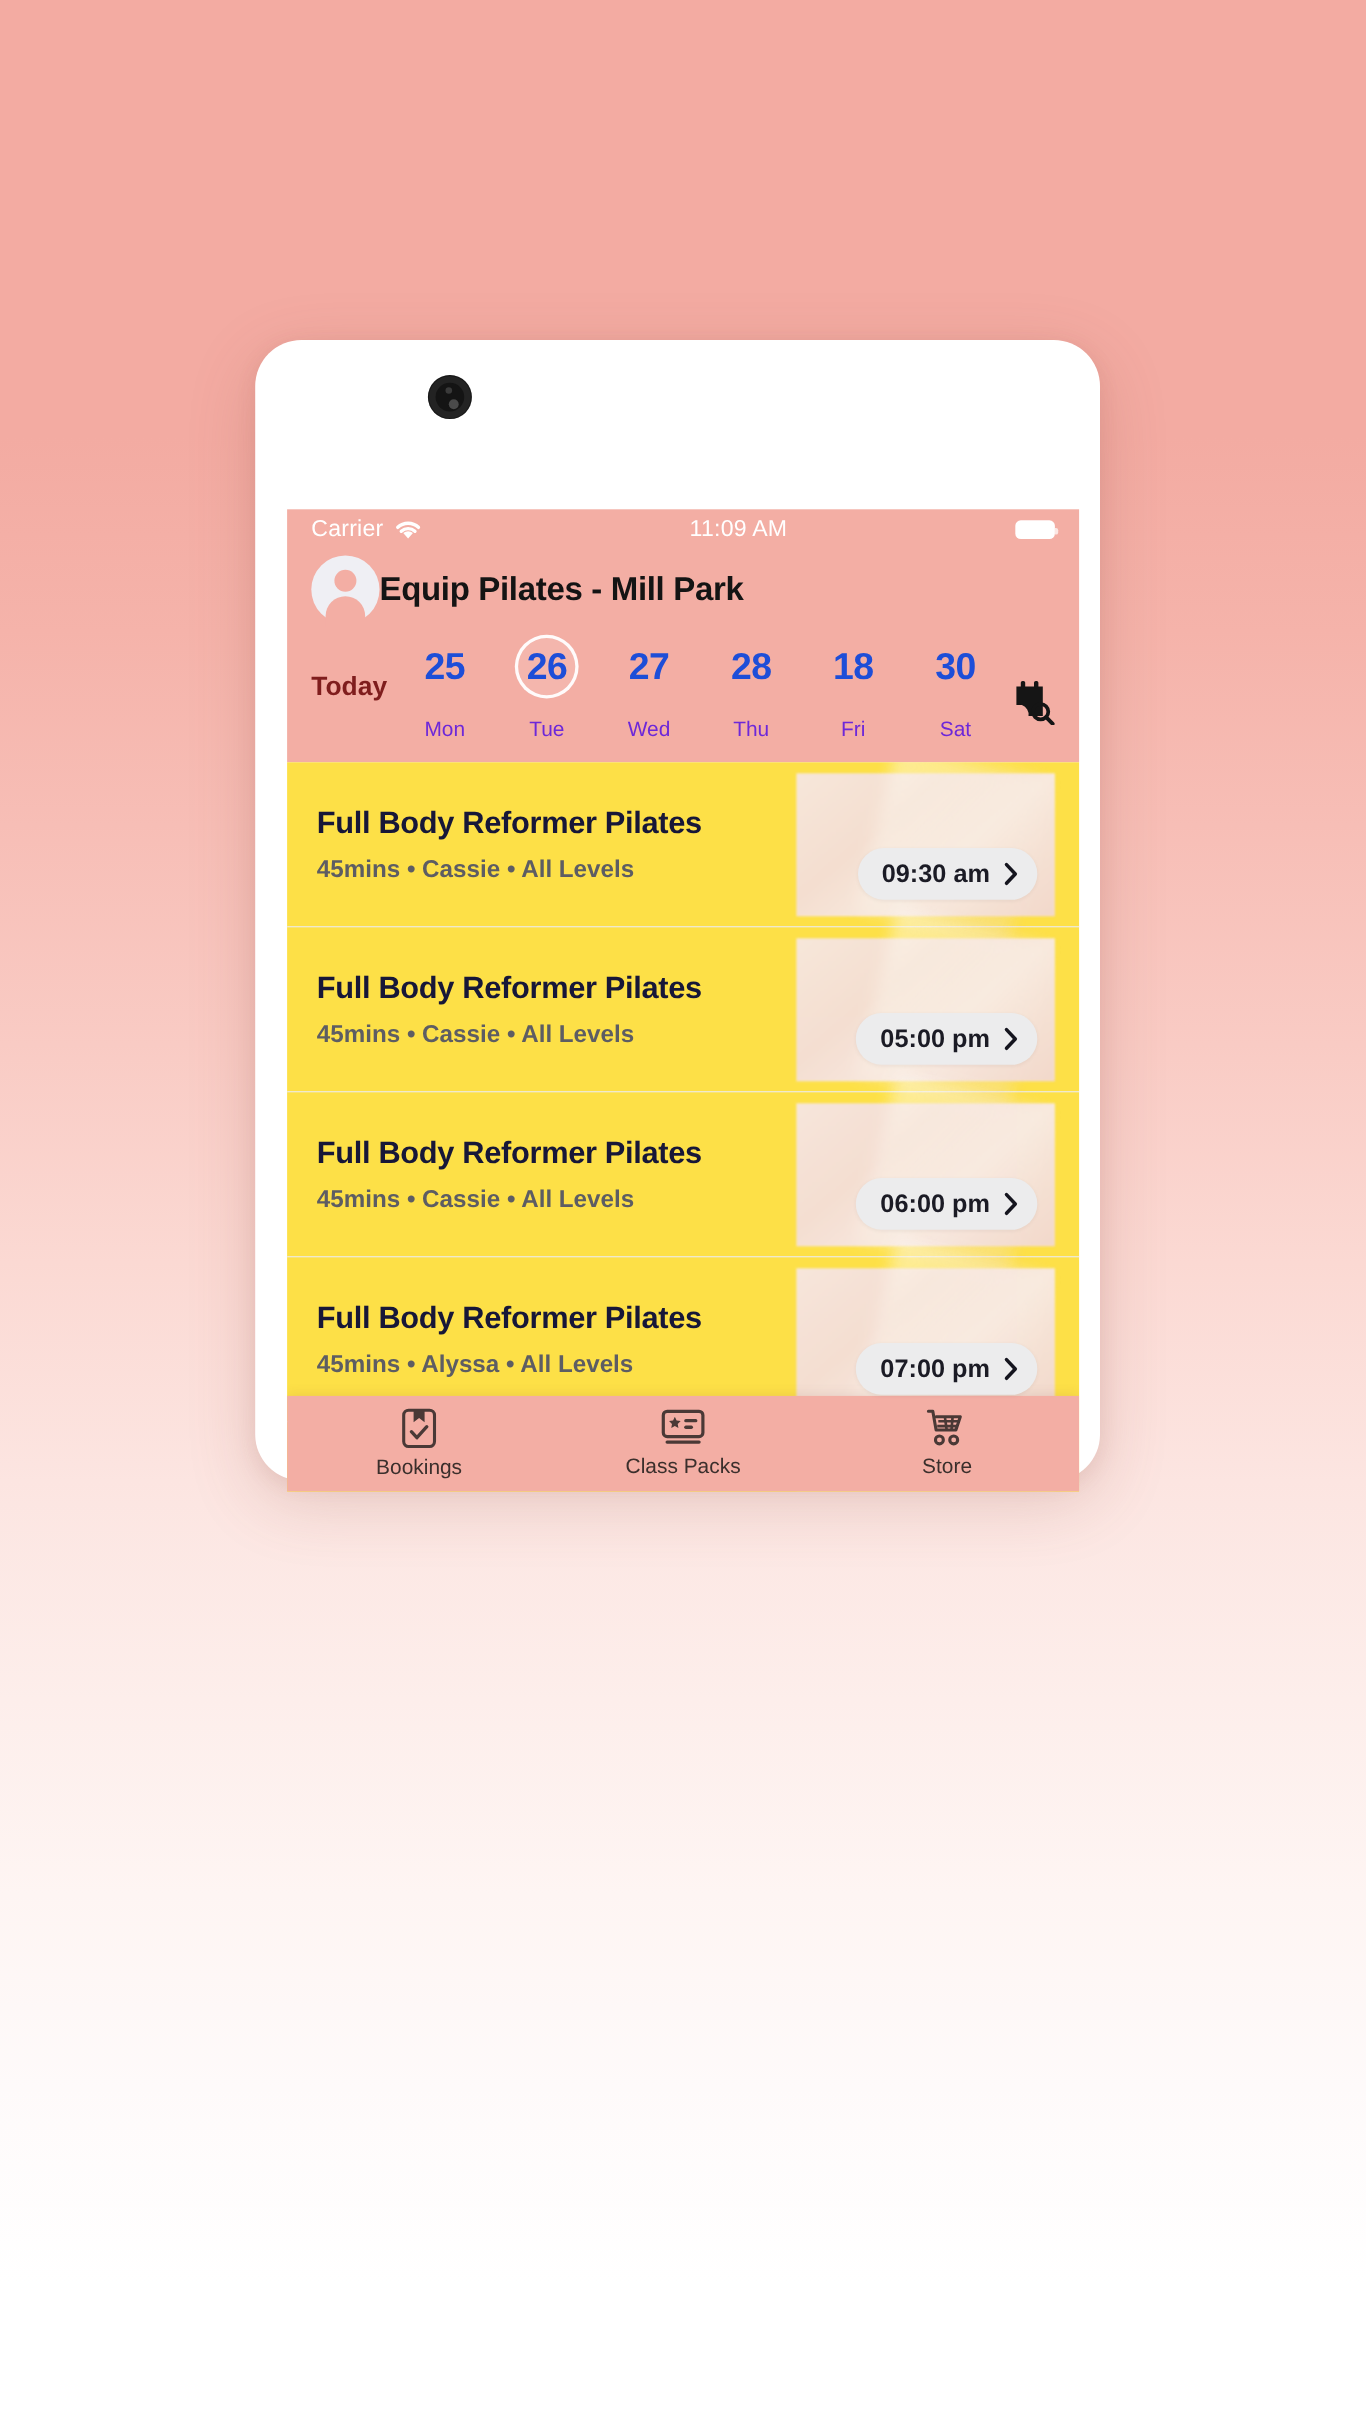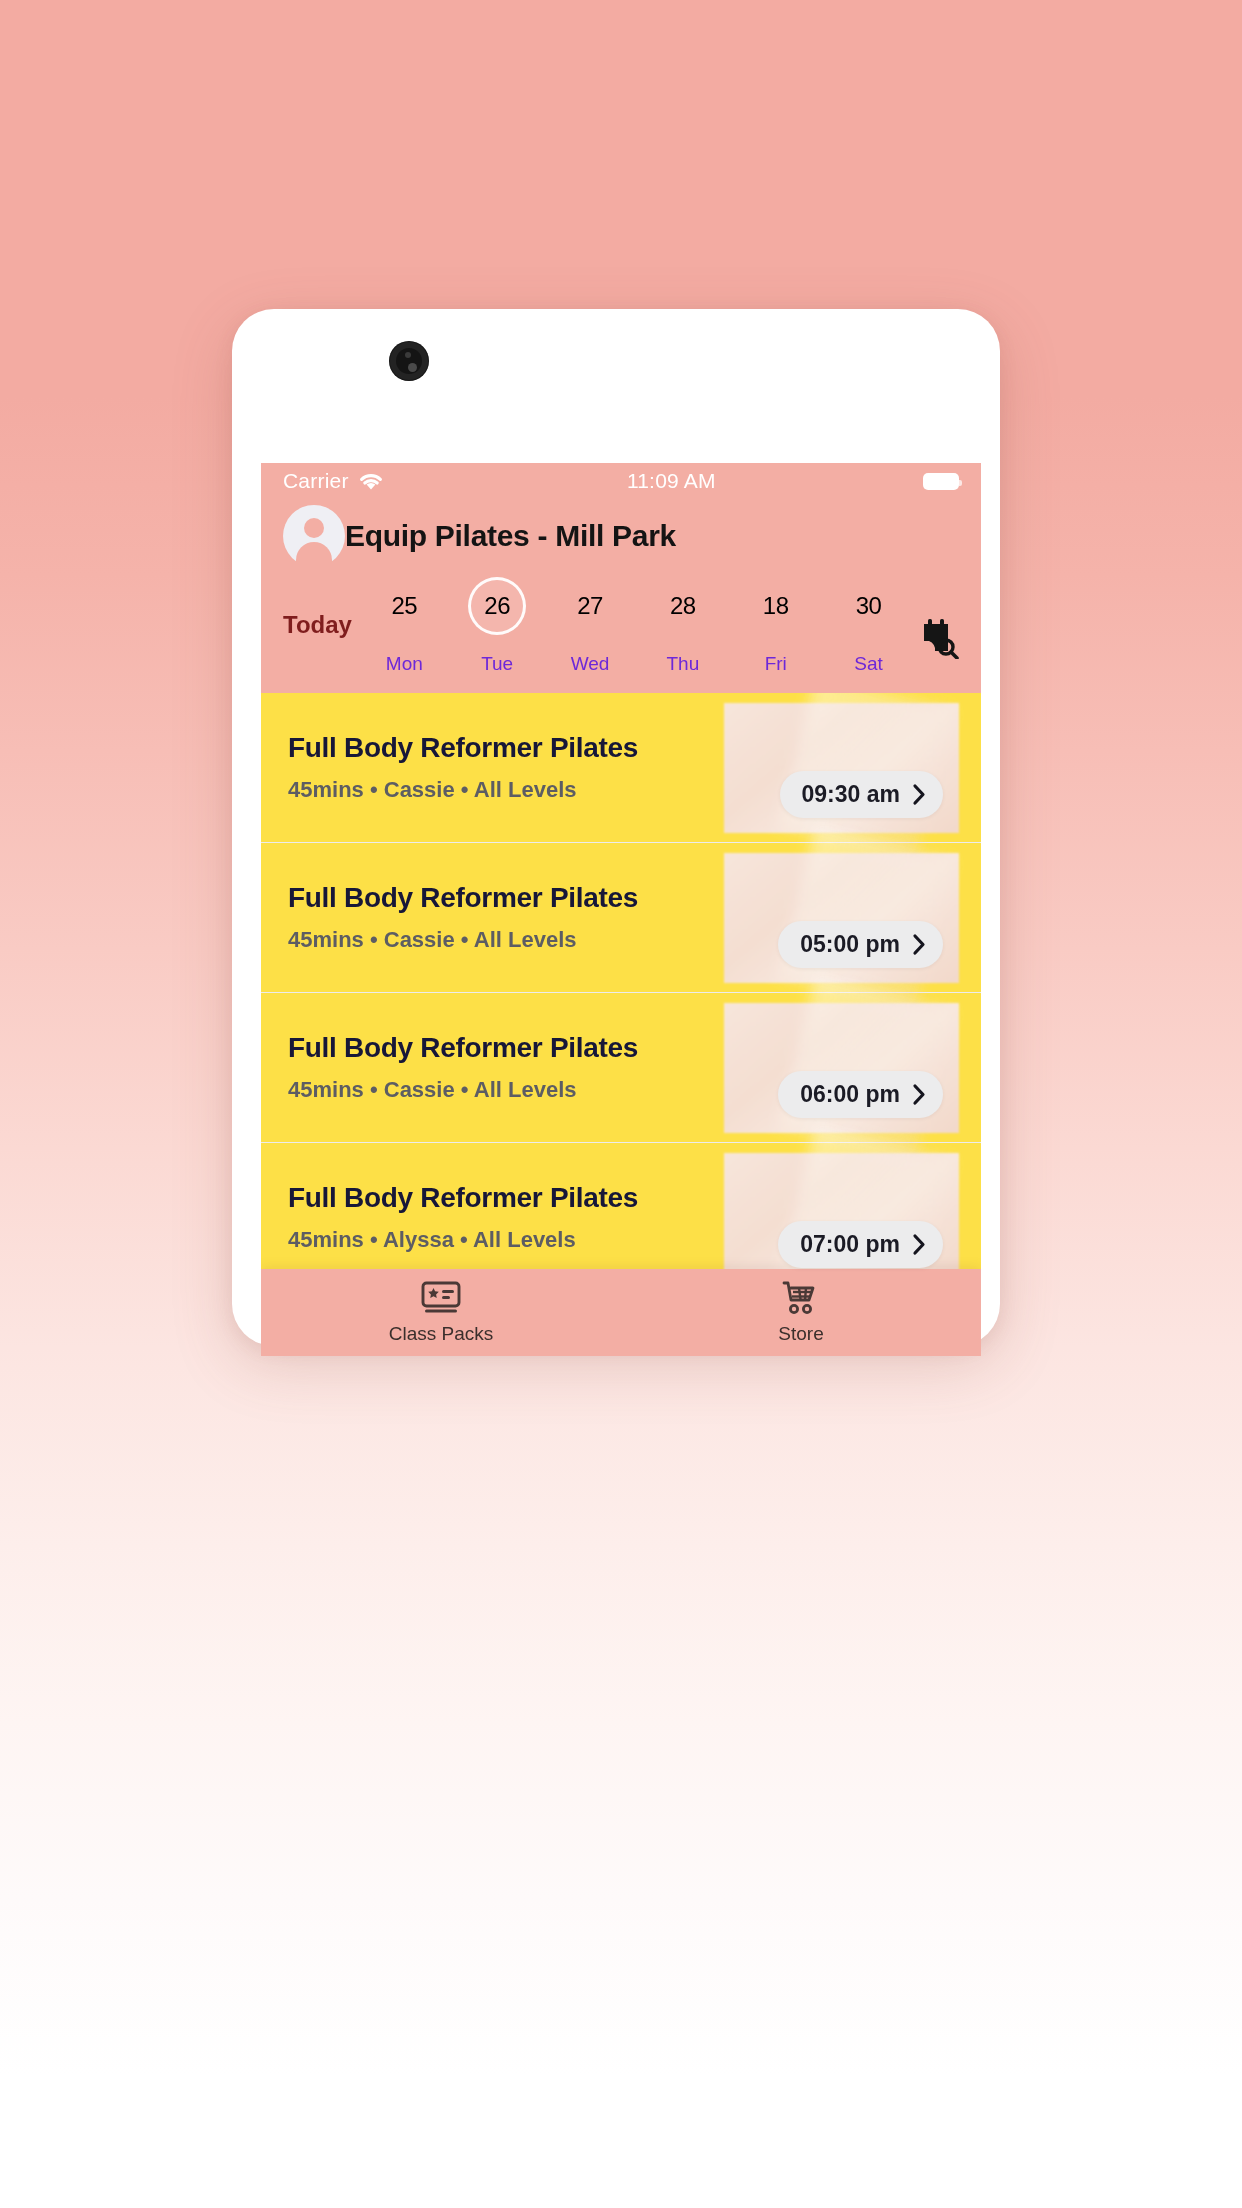--- a/index.html
+++ b/index.html
@@ -182,23 +182,23 @@
     padding-left: 6px;
   }
   .date-cell {
     display: flex;
     flex-direction: column;
     align-items: center;
     width: 72px;
     cursor: pointer;
   }
   .date-cell .num {
-    font-size: 24px;
-    font-weight: normal;
-    color: #000000;
+    font-size: 34px;
+    font-weight: bold;
+    color: #1d4ed8;
     line-height: 46px;
     width: 58px;
     height: 58px;
     display: flex;
     align-items: center;
     justify-content: center;
     letter-spacing: -0.5px;
   }
   .date-cell.selected .num {
     border: 3px solid rgba(255,255,255,0.95);
@@ -471,20 +471,28 @@
           <path d="M3 3 L11 11.5 L3 20" fill="none" stroke="#15151f" stroke-width="3.2" stroke-linecap="round" stroke-linejoin="round"></path>
         </svg>
       </div>
     </div>
 
     <div id="peek-thumb"></div>
 
     <div id="tab-bar">
 
 
+      <div class="tab-item">
+        <svg class="tab-icon" width="34" height="38" viewBox="0 0 34 38">
+          <rect x="3" y="3" width="28" height="33" rx="4.5" fill="none" stroke="#4a3936" stroke-width="2.8"></rect>
+          <path d="M12 3 h10 v11 l-5 -4 -5 4 z" fill="#4a3936"></path>
+          <path d="M10 22.5 l5 5.5 9 -10" fill="none" stroke="#4a3936" stroke-width="3" stroke-linecap="round" stroke-linejoin="round"></path>
+        </svg>
+        <span class="tab-label">Bookings</span>
+      </div>
 
       <div class="tab-item">
         <svg class="tab-icon" width="42" height="36" viewBox="0 0 42 36">
           <rect x="3" y="3" width="36" height="23" rx="3.5" fill="none" stroke="#4a3936" stroke-width="2.9"></rect>
           <path d="M13.5 8 l1.6 3.3 3.7 .55 -2.7 2.6 .65 3.65 -3.25 -1.75 -3.25 1.75 .65 -3.65 -2.7 -2.6 3.7 -.55 z" fill="#4a3936"></path>
           <rect x="22" y="10" width="12" height="3" rx="1.5" fill="#4a3936"></rect>
           <rect x="22" y="16" width="8" height="3" rx="1.5" fill="#4a3936"></rect>
           <rect x="5" y="29.5" width="32" height="3" rx="1.5" fill="#4a3936"></rect>
         </svg>
         <span class="tab-label">Class Packs</span>

